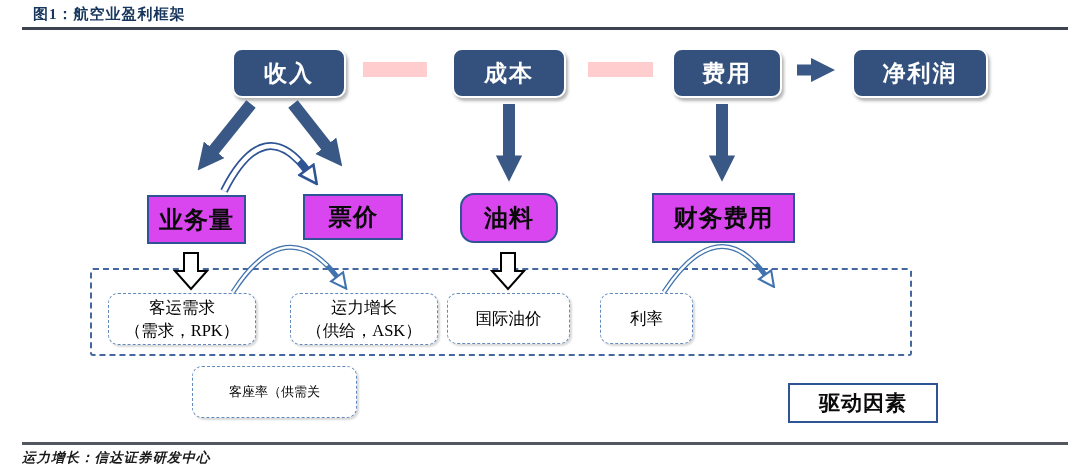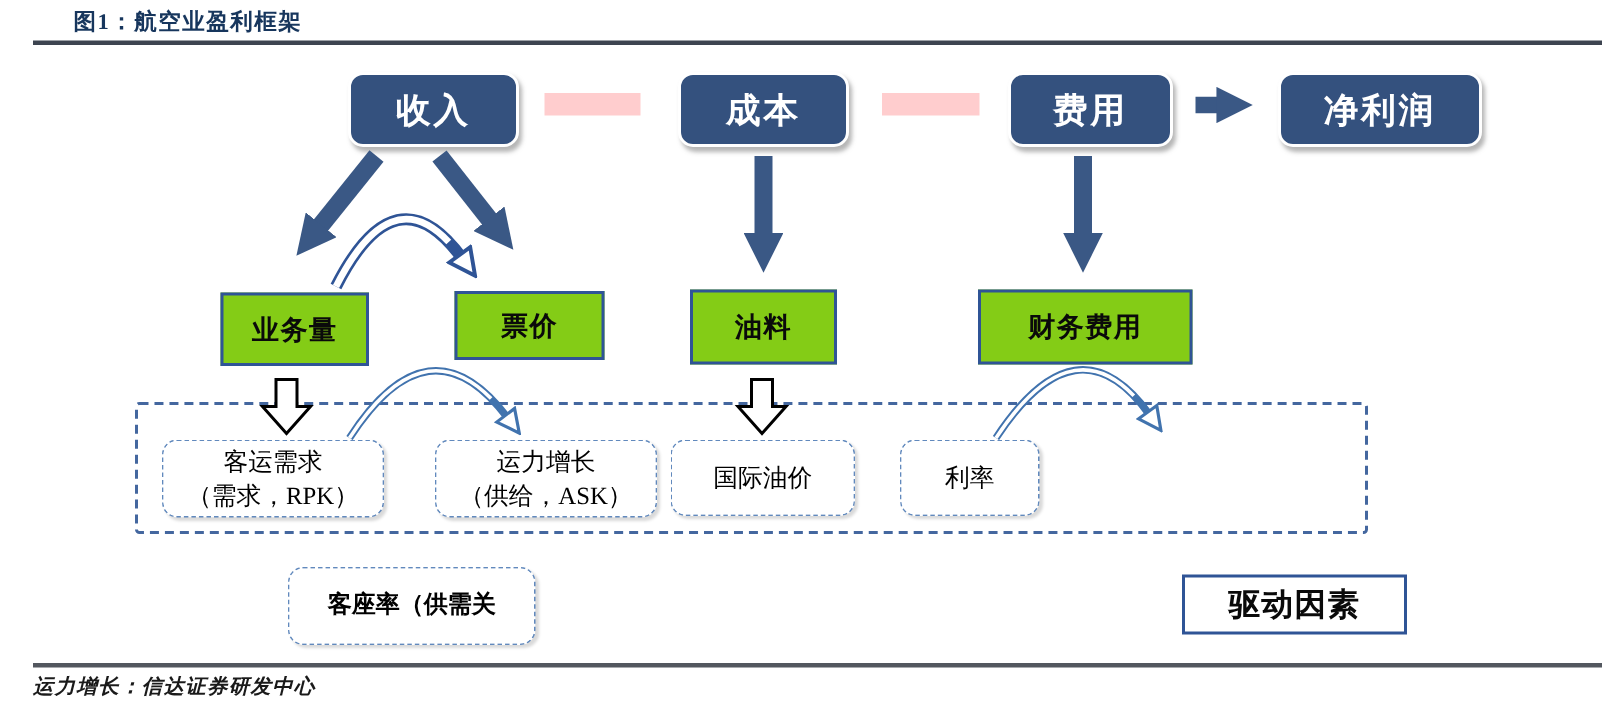--- a/index.html
+++ b/index.html
@@ -1,35 +1,35 @@
 <!DOCTYPE html>
 <html style="--navy_box: #34517E; --navy_border: #2F5496; --pink_minus: #FFCDCE; --arrow_navy: #3A5885; --arc_blue: #4173AE; --dash_blue: #6189BD; --dash_blue_dark: #44679F; --title_navy: #17365D; --rule_dark: #3D4450;"><head>
 <meta charset="utf-8">
 <style>
   html,body { margin:0; padding:0; background:#fff; }
   .stage {
     position:relative; width:1080px; height:472px; background:#fff;
     font-family:"Liberation Sans", sans-serif; overflow:hidden;
   }
   .fig-title {
-    position:absolute; left:38px; top:5px;
+    position:absolute; left:22px; top:5px;
     font-family:"Liberation Serif", serif; font-weight:bold;
     font-size:15px; color:var(--title_navy,#17365D); letter-spacing:1px;padding-left:11px;
   }
   .rule { position:absolute; left:22px; width:1046px; background:var(--rule_dark,#3D4450); }
   .navy-box {
     position:absolute; background:var(--navy_box,#34517E); color:#fff;
     font-weight:bold; font-size:23px; letter-spacing:2px;
     border:2px solid #fff; border-radius:10px;
     box-shadow:2px 3px 3px rgba(110,110,110,.5);
     display:flex; align-items:center; justify-content:center;
   }
   .white-box {
-    position:absolute; background:#84cc16; border:2.5px solid var(--navy_border,#2F5496);
-    color:#0a0a0a; font-weight:bold; font-size:18px; letter-spacing:1px;
+    position:absolute; background:#d946ef; border:2.5px solid var(--navy_border,#2F5496);
+    color:#0a0a0a; font-weight:bold; font-size:24px; letter-spacing:1px;
     display:flex; align-items:center; justify-content:center; box-sizing:border-box;
   }
   .dash-box {
     position:absolute; background:#fff;
     border:1.5px dashed var(--dash_blue,#6189BD); border-radius:10px;
     font-family:"Liberation Serif", serif; font-size:16.5px; color:#000;
     line-height:1.4; text-align:center;
     display:flex; flex-direction:column; align-items:center; justify-content:center;
     box-shadow:2px 2px 2px rgba(0,0,0,.15); box-sizing:border-box; z-index:2;
   }
@@ -63,41 +63,41 @@
 
   <div class="navy-box" style="left:232px; top:48px; width:110px; height:46px;">收入</div>
   <div class="minus" style="left:363px; top:62px;"></div>
   <div class="navy-box" style="left:452px; top:48px; width:110px; height:46px;">成本</div>
   <div class="minus" style="left:588px; top:62px; width:65px;"></div>
   <div class="navy-box" style="left:672px; top:48px; width:106px; height:46px;">费用</div>
   <div class="navy-box" style="left:852px; top:48px; width:132px; height:46px;">净利润</div>
 
   <div class="white-box z2" style="left:147px; top:195px; width:99px; height:49px;">业务量</div>
   <div class="white-box z2" style="left:303px; top:194px; width:100px; height:46px;">票价</div>
-  <div class="white-box z2" style="left:460px; top:193px; width:98px; height:50px;">油料</div>
+  <div class="white-box z2" style="left:460px; top:193px; width:98px; height:50px;border-radius:14px;">油料</div>
   <div class="white-box z2" style="left:652px; top:193px; width:143px; height:50px;">财务费用</div>
 
   <div class="big-dash"></div>
 
   <div class="dash-box" style="left:108px; top:293px; width:148px; height:52px;">
     <span>客运需求</span>
     <span>（需求，RPK）</span>
   </div>
   <div class="dash-box" style="left:290px; top:293px; width:148px; height:52px;">
     <span>运力增长</span>
     <span>（供给，ASK）</span>
   </div>
   <div class="dash-box" style="left:447px; top:293px; width:123px; height:51px;">
     <span>国际油价</span>
   </div>
   <div class="dash-box" style="left:600px; top:293px; width:93px; height:51px;">
     <span>利率</span>
   </div>
 
-  <div class="dash-box" style="left:192px; top:378px; width:165px; height:52px; font-size:16px;font-weight:bold;">
+  <div class="dash-box" style="left:192px; top:366px; width:165px; height:52px; font-size:13px;">
     <span>客座率（供需关</span>
   </div>
 
   <div class="drivers-box">驱动因素</div>
 
   <div class="rule" style="top:442px; height:3px; background:#53575F;"></div>
   <div class="source-note">运力增长：信达证券研发中心</div>
 
   <svg class="arrow-layer" width="1080" height="472" viewBox="0 0 1080 472">
     <defs>

